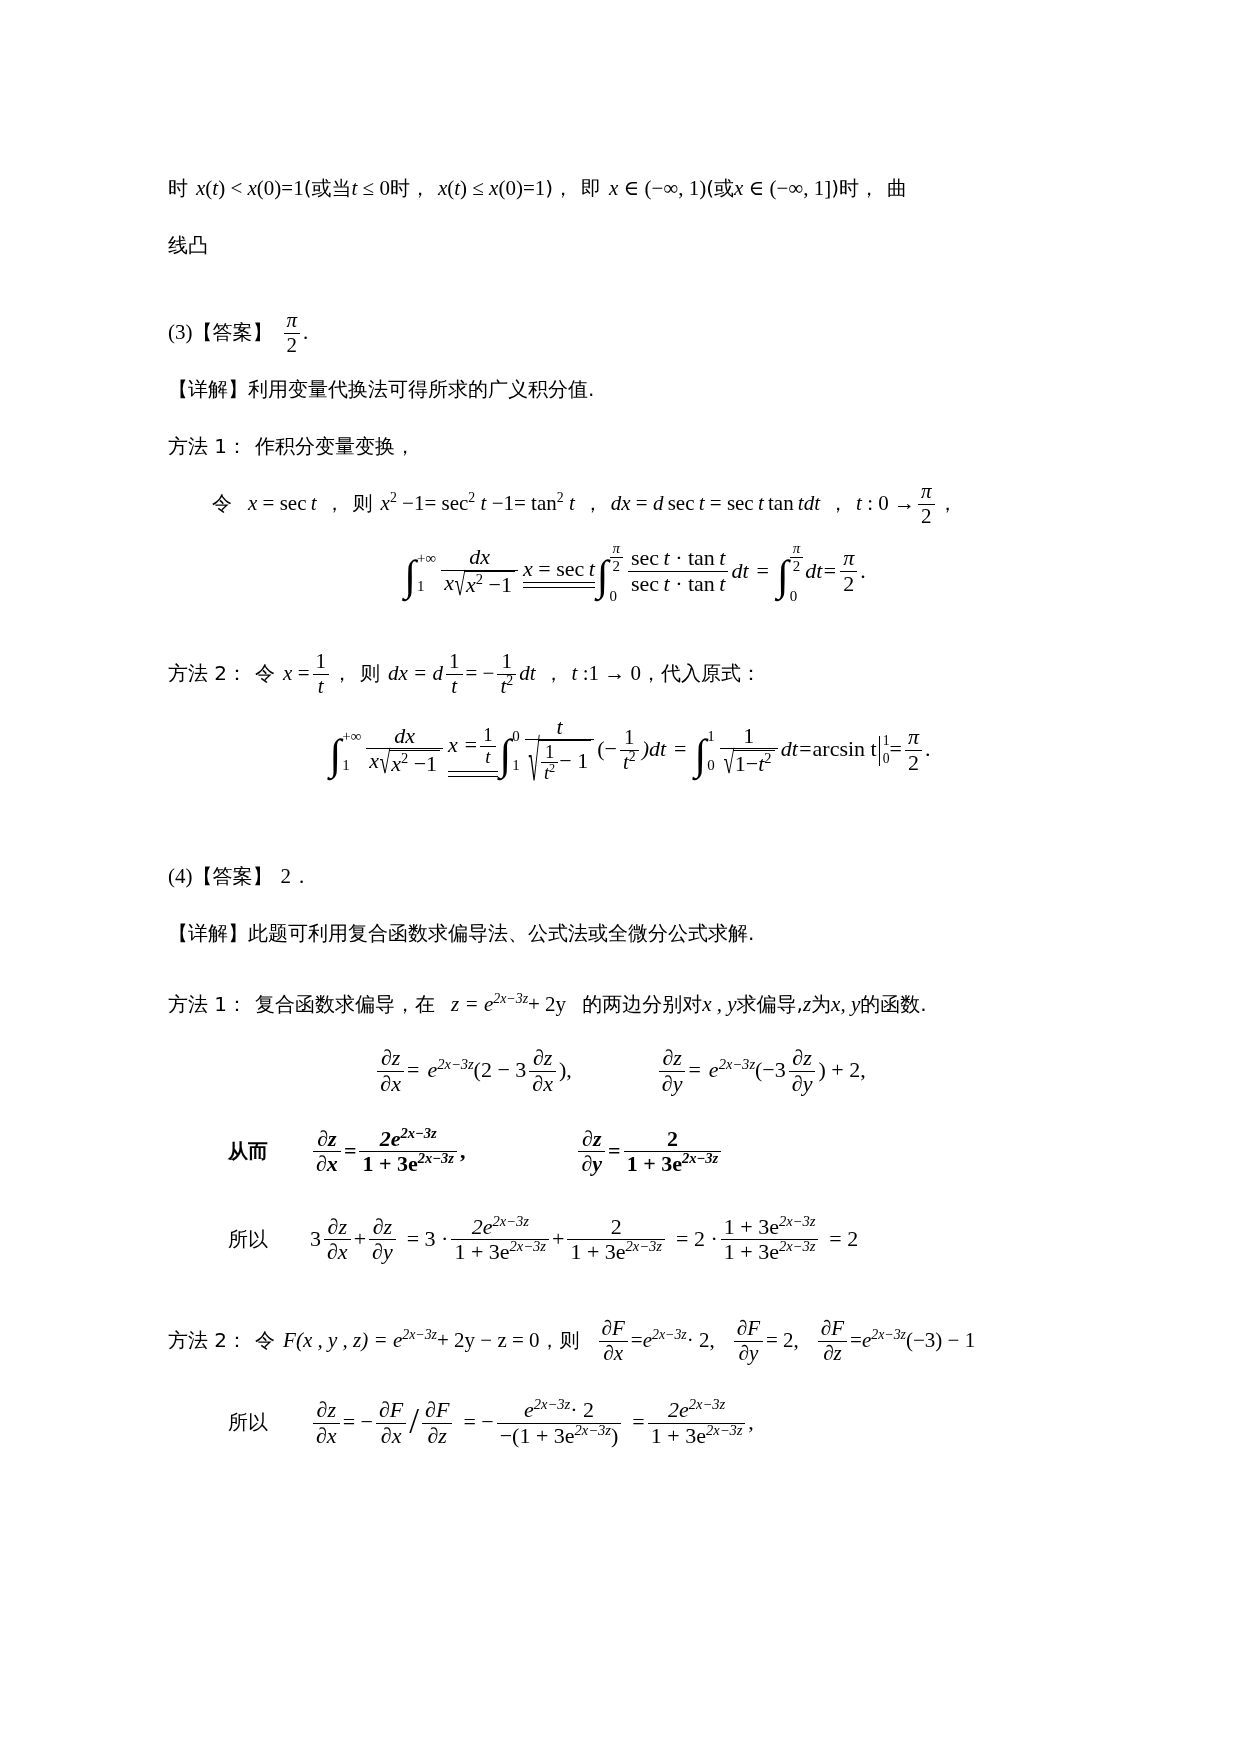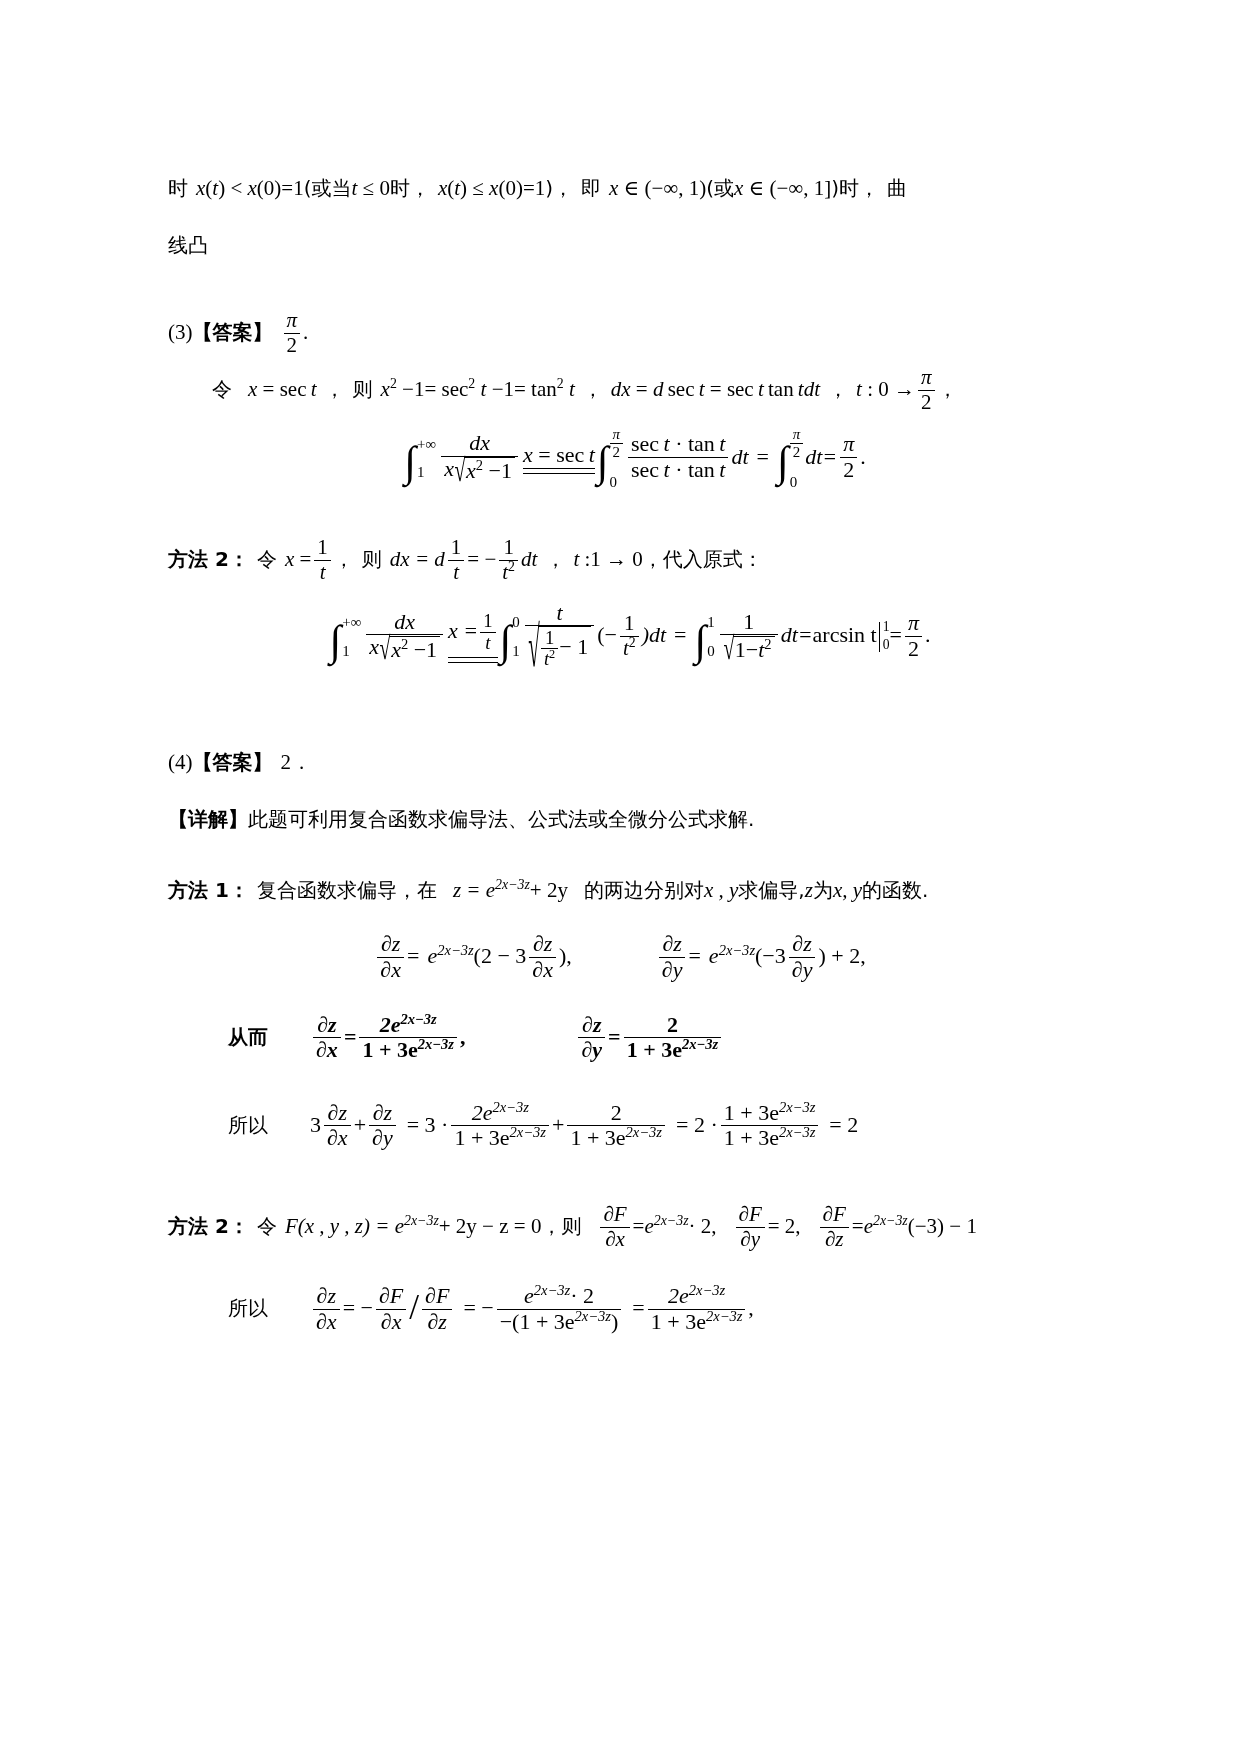--- a/index.html
+++ b/index.html
@@ -20,21 +20,21 @@
     left:168px; top:160px; width:904px;
   }
   
   .para{
     font-size:21px;
     line-height:57px;
     letter-spacing:0px;
     white-space:nowrap;
   }
   .cjk{font-family:"DejaVu Sans","Liberation Sans",sans-serif;font-size:20px;}
-  .bold{font-weight:bold;}
+  .bold{font-weight:normal;}
   .mi{font-style:italic;font-family:"Liberation Serif","DejaVu Serif",serif;}
   .mn,.mo{font-style:normal;}
   .sp{display:inline-block;width:8px;}
   .sp2{display:inline-block;width:16px;}
   .sp3{display:inline-block;width:26px;}
   .sp4{display:inline-block;width:42px;}
 
   
   .math{font-size:21px;font-family:"Liberation Serif","DejaVu Serif",serif;white-space:nowrap;}
   .sup{font-size:0.66em;vertical-align:super;line-height:0;}
@@ -143,21 +143,27 @@
   <div class="para">
     <span class="cjk">线凸</span>
   </div>
 
   <div class="gap-m"></div>
 
   <div class="para">
     <span class="math">(3)</span><span class="cjk bold">【答案】</span><span class="sp"></span><span class="frac math"><span class="num mi">π</span><span class="den mn">2</span></span><span class="math">.</span>
   </div>
 
-
+  <div class="para">
+    <span class="cjk bold">【详解】</span><span class="cjk">利用变量代换法可得所求的广义积分值.</span>
+  </div>
+
+  <div class="para">
+    <span class="cjk bold">方法 1：</span><span class="sp"></span><span class="cjk">作积分变量变换，</span>
+  </div>
 
   <div class="para" style="padding-left:44px;">
     <span class="cjk">令</span><span class="sp2"></span><span class="math"><span class="mi">x</span> <span class="mo">=</span> <span class="mo">sec</span> <span class="mi">t</span></span><span class="sp"></span><span class="cjk">，</span><span class="sp"></span><span class="cjk">则</span><span class="sp"></span><span class="math"><span class="mi">x</span><span class="sup mn">2</span> <span class="mo">−</span><span class="mn">1</span><span class="mo">=</span> <span class="mo">sec</span><span class="sup mn">2</span> <span class="mi">t</span> <span class="mo">−</span><span class="mn">1</span><span class="mo">=</span> <span class="mo">tan</span><span class="sup mn">2</span> <span class="mi">t</span></span><span class="sp"></span><span class="cjk">，</span><span class="sp"></span><span class="math"><span class="mi">dx</span> <span class="mo">=</span> <span class="mi">d</span> <span class="mo">sec</span> <span class="mi">t</span> <span class="mo">=</span> <span class="mo">sec</span> <span class="mi">t</span> <span class="mo">tan</span> <span class="mi">tdt</span></span><span class="sp"></span><span class="cjk">，</span><span class="sp"></span><span class="math"><span class="mi">t</span> <span class="mo">: 0</span> <span class="mo">→</span></span><span class="frac math"><span class="num mi">π</span><span class="den mn">2</span></span><span class="cjk">，</span>
   </div>
 
 
   <div class="gap-s"></div>
 
   <div class="disp math" style="font-size:22px;margin-left:30px;">
     <span class="intg">∫</span><span class="intlim"><span class="hi">+∞</span><span class="lo">1</span></span><span class="frac" style="font-size:1em;"><span class="num mi">dx</span><span class="den"><span class="mi">x</span><span class="sqrt"><span class="rad">√</span><span class="rbody"><span class="mi">x</span><span class="sup mn">2</span> <span class="mo">−</span><span class="mn">1</span></span></span></span></span><span class="eqmark"><span class="top"><span class="mi">x</span> <span class="mo">=</span> <span class="mo">sec</span> <span class="mi">t</span></span><span class="dbl"></span></span><span class="intg">∫</span><span class="intlim"><span class="hi"><span class="frac" style="margin:0;"><span class="num mi">π</span><span class="den mn">2</span></span></span><span class="lo">0</span></span><span class="frac" style="font-size:1em;"><span class="num"><span class="mo">sec</span> <span class="mi">t</span> <span class="mo">·</span> <span class="mo">tan</span> <span class="mi">t</span></span><span class="den"><span class="mo">sec</span> <span class="mi">t</span> <span class="mo">·</span> <span class="mo">tan</span> <span class="mi">t</span></span></span><span class="mi">dt</span><span class="sp"></span><span class="mo">=</span><span class="sp"></span><span class="intg">∫</span><span class="intlim"><span class="hi"><span class="frac" style="margin:0;"><span class="num mi">π</span><span class="den mn">2</span></span></span><span class="lo">0</span></span><span class="mi">dt=</span><span class="frac"><span class="num mi">π</span><span class="den mn">2</span></span><span class="mo">.</span>

